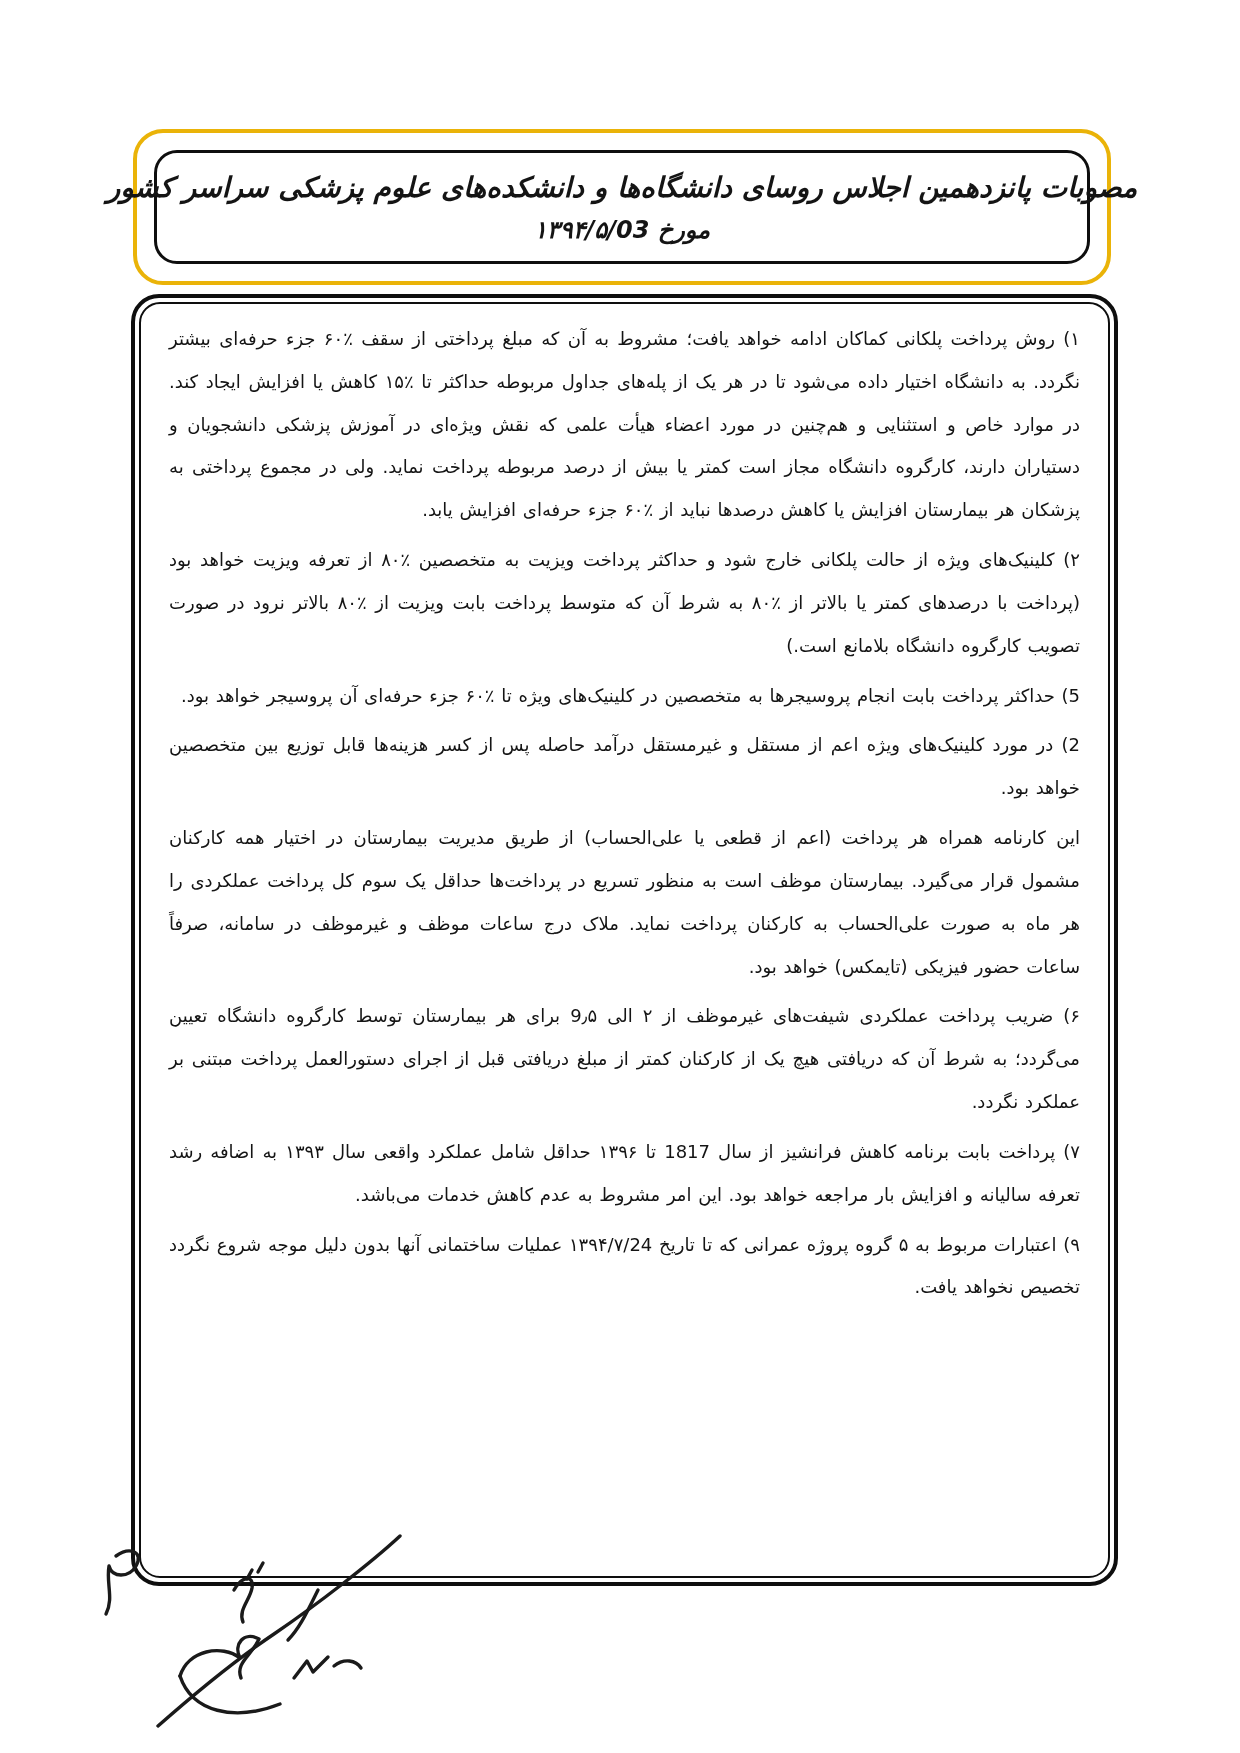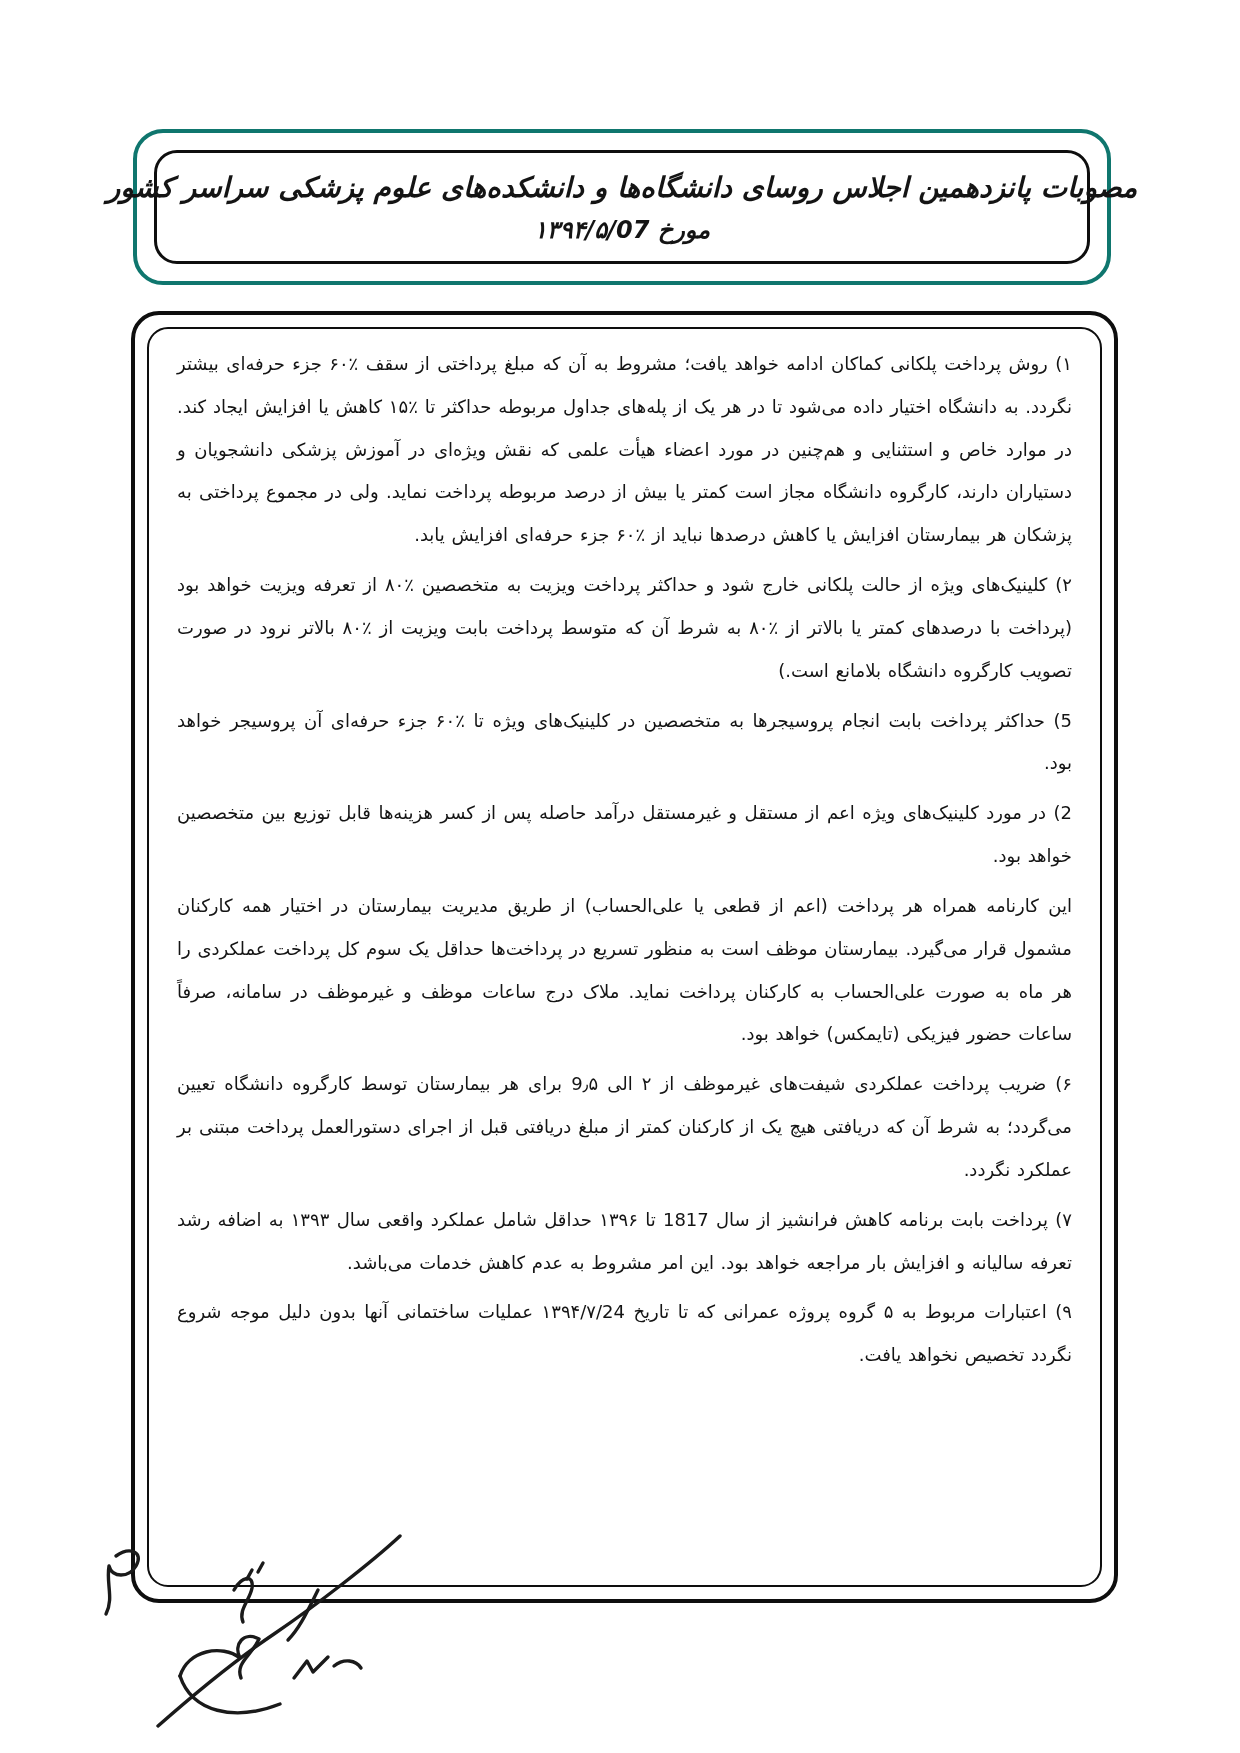--- a/index.html
+++ b/index.html
@@ -11,21 +11,21 @@
     font-family: "DejaVu Sans", sans-serif;
     color: #141414;
     overflow: hidden;
   }
   
   .header-box {
     position: absolute;
     left: 133px; top: 129px;
     width: 978px; height: 156px;
     box-sizing: border-box;
-    border: 4px solid #0f766e;
+    border: 4px solid #eab308;
     border-radius: 30px;
     padding: 17px;
     background: #ffffff;
   }
   .header-inner {
     box-sizing: border-box;
     width: 100%; height: 100%;
     border: 3px solid #0e0e0e;
     border-radius: 23px;
     display: flex;
@@ -43,26 +43,26 @@
     white-space: nowrap;
   }
   .header-date {
     font-size: 24px;
     font-weight: bold;
     font-style: italic;
   }
   
   .main-box {
     position: absolute;
-    left: 131px; top: 311px;
+    left: 131px; top: 294px;
     width: 987px; height: 1292px;
     box-sizing: border-box;
     border: 4px solid #0e0e0e;
     border-radius: 28px;
-    padding: 12px;
+    padding: 4px;
     background: #ffffff;
   }
   .main-inner {
     box-sizing: border-box;
     width: 100%; height: 100%;
     border: 2px solid #0e0e0e;
     border-radius: 21px;
     padding: 14px 28px 10px 28px;
     direction: rtl;
     text-align: justify;
@@ -90,21 +90,21 @@
   }
 </style>
 </head>
 <body>
 
 <div class="page">
 
   <div class="header-box">
     <div class="header-inner">
       <div class="header-title">مصوبات پانزدهمین اجلاس روسای دانشگاه‌ها و دانشکده‌های علوم پزشکی سراسر کشور</div>
-      <div class="header-date">مورخ ۱۳۹۴/۵/07</div>
+      <div class="header-date">مورخ ۱۳۹۴/۵/03</div>
     </div>
   </div>
 
   <div class="main-box">
     <div class="main-inner">
       <p class="para">۱) روش پرداخت پلکانی کماکان ادامه خواهد یافت؛ مشروط به آن که مبلغ پرداختی از سقف ٪۶۰ جزء حرفه‌ای بیشتر نگردد. به دانشگاه اختیار داده می‌شود تا در هر یک از پله‌های جداول مربوطه حداکثر تا ٪۱۵ کاهش یا افزایش ایجاد کند. در موارد خاص و استثنایی و هم‌چنین در مورد اعضاء هیأت علمی که نقش ویژه‌ای در آموزش پزشکی دانشجویان و دستیاران دارند، کارگروه دانشگاه مجاز است کمتر یا بیش از درصد مربوطه پرداخت نماید. ولی در مجموع پرداختی به پزشکان هر بیمارستان افزایش یا کاهش درصدها نباید از ٪۶۰ جزء حرفه‌ای افزایش یابد.</p>
       <p class="para">۲) کلینیک‌های ویژه از حالت پلکانی خارج شود و حداکثر پرداخت ویزیت به متخصصین ٪۸۰ از تعرفه ویزیت خواهد بود (پرداخت با درصدهای کمتر یا بالاتر از ٪۸۰ به شرط آن که متوسط پرداخت بابت ویزیت از ٪۸۰ بالاتر نرود در صورت تصویب کارگروه دانشگاه بلامانع است.)</p>
       <p class="para">5) حداکثر پرداخت بابت انجام پروسیجرها به متخصصین در کلینیک‌های ویژه تا ٪۶۰ جزء حرفه‌ای آن پروسیجر خواهد بود.</p>
       <p class="para">2) در مورد کلینیک‌های ویژه اعم از مستقل و غیرمستقل درآمد حاصله پس از کسر هزینه‌ها قابل توزیع بین متخصصین خواهد بود.</p>
       <p class="para">این کارنامه همراه هر پرداخت (اعم از قطعی یا علی‌الحساب) از طریق مدیریت بیمارستان در اختیار همه کارکنان مشمول قرار می‌گیرد. بیمارستان موظف است به منظور تسریع در پرداخت‌ها حداقل یک سوم کل پرداخت عملکردی را هر ماه به صورت علی‌الحساب به کارکنان پرداخت نماید. ملاک درج ساعات موظف و غیرموظف در سامانه، صرفاً ساعات حضور فیزیکی (تایمکس) خواهد بود.</p>

